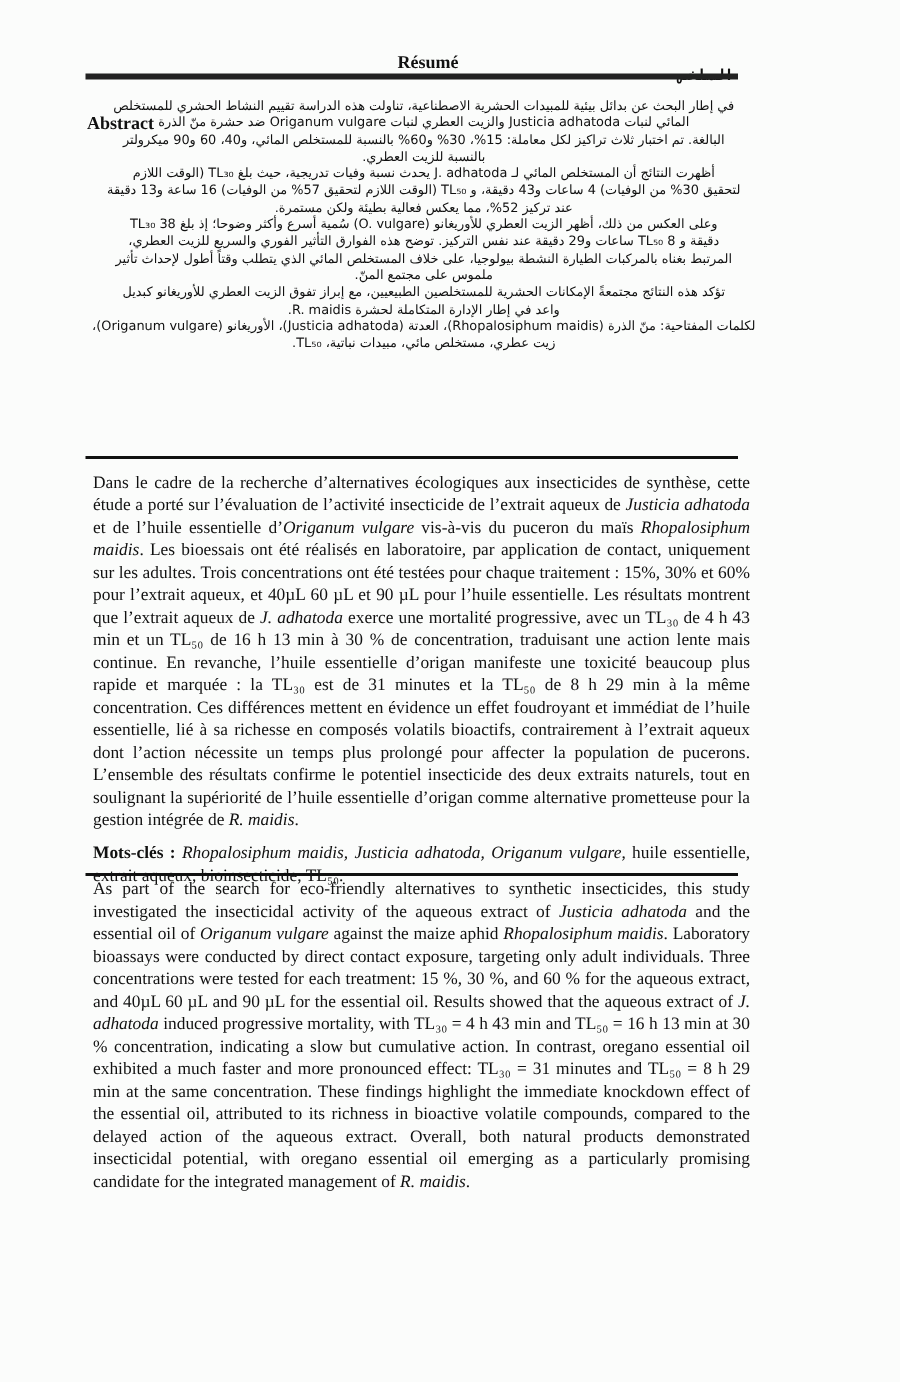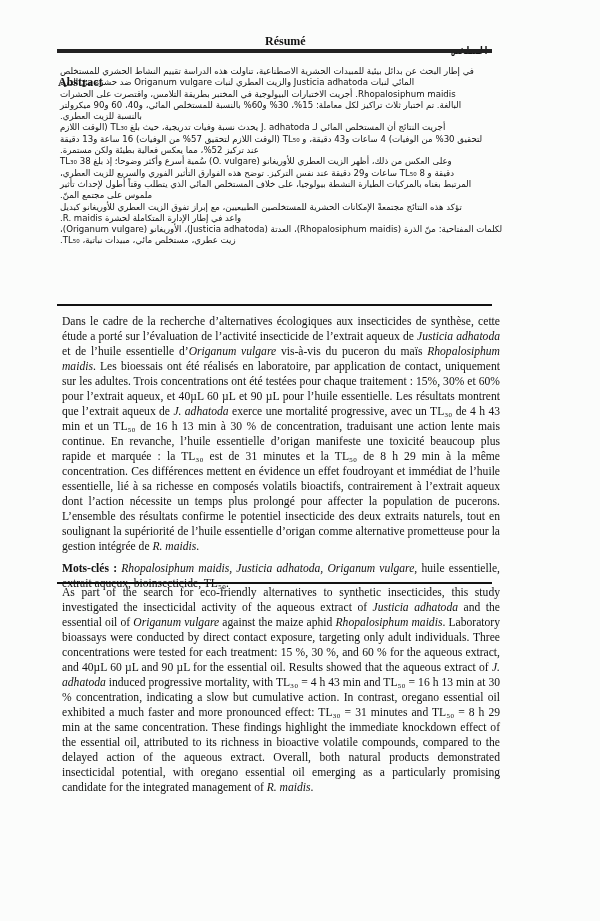--- a/index.html
+++ b/index.html
@@ -11,21 +11,21 @@
     position: absolute; left: 57px; top: 30px; width: 434px; height: 18px;
     font-family: "Liberation Serif", serif; font-weight: bold; font-size: 12px;
   }
   .header .h-left { position: absolute; left: 1px; top: 4px; margin-top: 41px; }
   .header .h-mid { position: absolute; left: 208px; top: 4px; }
   .header .h-right { position: absolute; right: 2px; top: 15px; font-family: Liberation Mono, monospace; font-size: 10px; }
   .rule-thick { position: absolute; left: 57px; width: 435px; height: 4px; background: #222; }
   .rule { position: absolute; left: 57px; width: 435px; height: 2px; background: #111; }
   .arabic {
     position: absolute; left: 60px; top: 66px; width: 445px;
-    direction: rtl; text-align: left;
+    direction: rtl; text-align: center;
     font-family: "DejaVu Sans", sans-serif; font-size: 8.6px; line-height: 11.3px;
     unicode-bidi: plaintext;
   }
   .arabic p { margin: 0; }
   .latin {
     position: absolute; left: 62px; width: 438px;
     font-family: "Liberation Serif", serif; font-size: 11.6px; line-height: 15px;
     text-align: justify;
   }
   .latin p { margin: 0; }
@@ -38,24 +38,23 @@
 <div class="header">
   <span class="h-left">Abstract</span>
   <span class="h-mid">Résumé</span>
   <span class="h-right">الملخص</span>
 </div>
 <div class="rule-thick" style="top:49px"></div>
 
 <div class="arabic" id="arabic">
     <p>في إطار البحث عن بدائل بيئية للمبيدات الحشرية الاصطناعية، تناولت هذه الدراسة تقييم النشاط الحشري للمستخلص</p>
     <p>المائي لنبات Justicia adhatoda والزيت العطري لنبات Origanum vulgare ضد حشرة منّ الذرة</p>
-    <p>Rhopalosiphum maidis. أجريت الاختبارات البيولوجية في المختبر بطريقة التلامس، واقتصرت على الحشرات</p>
     <p>البالغة. تم اختبار ثلاث تراكيز لكل معاملة: 15%، 30% و60% بالنسبة للمستخلص المائي، و40، 60 و90 ميكرولتر</p>
     <p>بالنسبة للزيت العطري.</p>
-    <p>أجريت النتائج أن المستخلص المائي لـ J. adhatoda يحدث نسبة وفيات تدريجية، حيث بلغ TL₃₀ (الوقت اللازم</p>
+    <p>أظهرت النتائج أن المستخلص المائي لـ J. adhatoda يحدث نسبة وفيات تدريجية، حيث بلغ TL₃₀ (الوقت اللازم</p>
     <p>لتحقيق 30% من الوفيات) 4 ساعات و43 دقيقة، و TL₅₀ (الوقت اللازم لتحقيق 57% من الوفيات) 16 ساعة و13 دقيقة</p>
     <p>عند تركيز 52%، مما يعكس فعالية بطيئة ولكن مستمرة.</p>
     <p>وعلى العكس من ذلك، أظهر الزيت العطري للأوريغانو (O. vulgare) سُمية أسرع وأكثر وضوحا؛ إذ بلغ TL₃₀ 38</p>
     <p>دقيقة و TL₅₀ 8 ساعات و29 دقيقة عند نفس التركيز. توضح هذه الفوارق التأثير الفوري والسريع للزيت العطري،</p>
     <p>المرتبط بغناه بالمركبات الطيارة النشطة بيولوجيا، على خلاف المستخلص المائي الذي يتطلب وقتاً أطول لإحداث تأثير</p>
     <p>ملموس على مجتمع المنّ.</p>
     <p>تؤكد هذه النتائج مجتمعةً الإمكانات الحشرية للمستخلصين الطبيعيين، مع إبراز تفوق الزيت العطري للأوريغانو كبديل</p>
     <p>واعد في إطار الإدارة المتكاملة لحشرة R. maidis.</p>
     <p>لكلمات المفتاحية: منّ الذرة (Rhopalosiphum maidis)، العدتة (Justicia adhatoda)، الأوريغانو (Origanum vulgare)،</p>
     <p>زيت عطري، مستخلص مائي، مبيدات نباتية، TL₅₀.</p>

